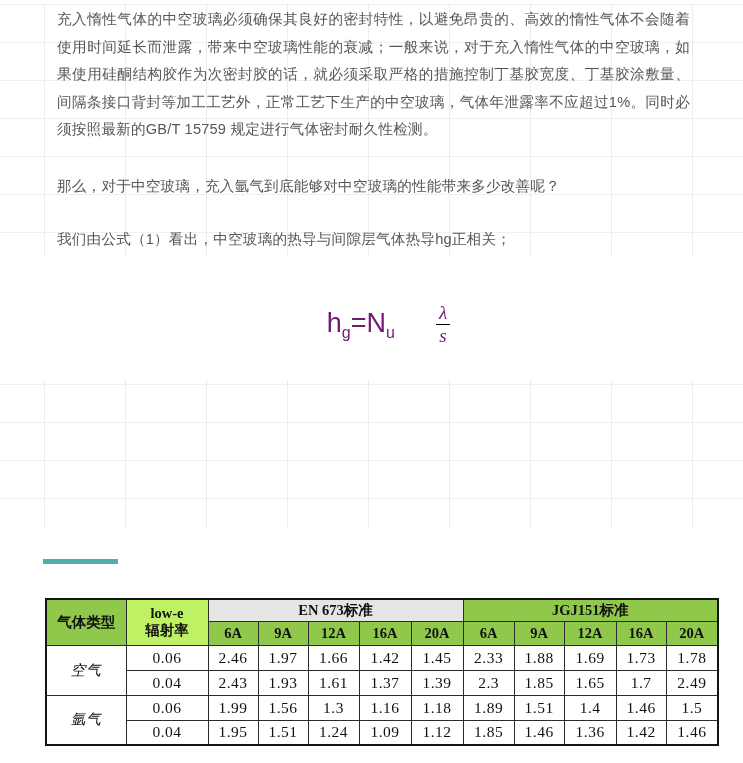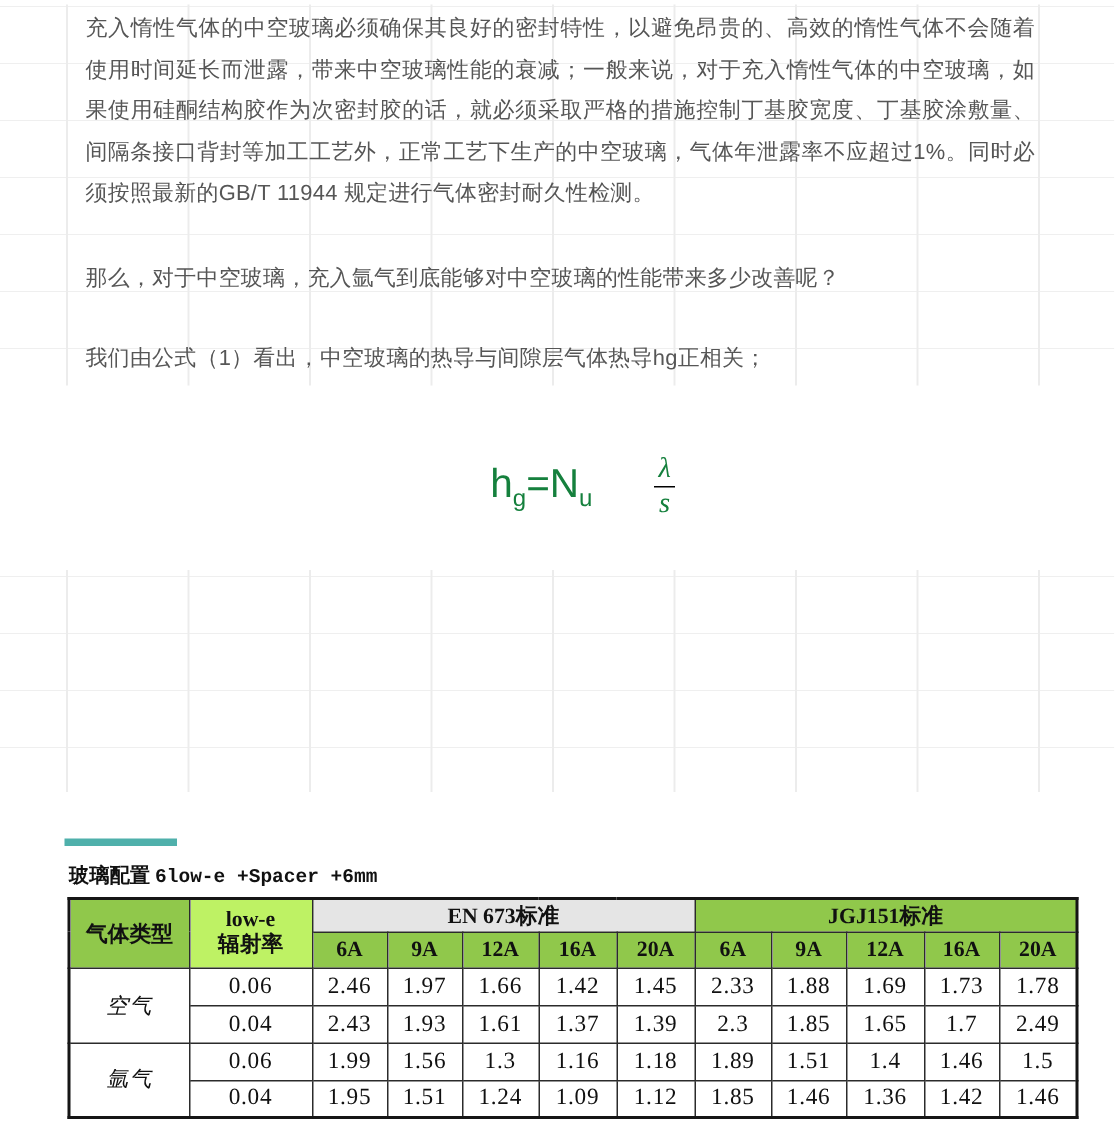--- a/index.html
+++ b/index.html
@@ -26,21 +26,21 @@
   }
   .p1 { top:6px; }
   .p2 { top:173px; }
   .p3 { top:226px; }
   .p4 { top:394px; }
 
   
   .formula {
     position:absolute; left:0; top:294px; width:743px; height:62px;
     display:flex; align-items:center; justify-content:center;
-    padding-left:34px; color:#15803d;gap:34px;
+    padding-left:34px; color:#701a75;gap:34px;
   }
   .f-main { font-size:27px; font-family:"Liberation Sans", sans-serif; }
   .f-main sub { font-size:16px; }
   .frac {
     display:inline-flex; flex-direction:column; align-items:center;
     margin-left:7px; font-family:"Liberation Serif", serif;
     font-style:italic; font-size:19px; line-height:1.1;
   }
   .frac .den { border-top:1.5px solid #000; padding:1px 3px 0 3px; }
   .frac .num { padding:0 3px; }
@@ -68,39 +68,35 @@
   td.c-gas { font-size:14.5px; letter-spacing:1px;font-style:italic; }
 </style>
 </head>
 <body>
 
 <div class="page">
 
   <div class="grid-layer grid-1"></div>
   <div class="grid-layer grid-2"></div>
 
-  <div class="para p1">充入惰性气体的中空玻璃必须确保其良好的密封特性，以避免昂贵的、高效的惰性气体不会随着使用时间延长而泄露，带来中空玻璃性能的衰减；一般来说，对于充入惰性气体的中空玻璃，如果使用硅酮结构胶作为次密封胶的话，就必须采取严格的措施控制丁基胶宽度、丁基胶涂敷量、间隔条接口背封等加工工艺外，正常工艺下生产的中空玻璃，气体年泄露率不应超过1%。同时必须按照最新的GB/T 11944 规定进行气体密封耐久性检测。</div>
+  <div class="para p1">充入惰性气体的中空玻璃必须确保其良好的密封特性，以避免昂贵的、高效的惰性气体不会随着使用时间延长而泄露，带来中空玻璃性能的衰减；一般来说，对于充入惰性气体的中空玻璃，如果使用硅酮结构胶作为次密封胶的话，就必须采取严格的措施控制丁基胶宽度、丁基胶涂敷量、间隔条接口背封等加工工艺外，正常工艺下生产的中空玻璃，气体年泄露率不应超过1%。同时必须按照最新的GB/T 15759 规定进行气体密封耐久性检测。</div>
   <div class="para p2">那么，对于中空玻璃，充入氩气到底能够对中空玻璃的性能带来多少改善呢？</div>
   <div class="para p3">我们由公式（1）看出，中空玻璃的热导与间隙层气体热导hg正相关；</div>
 
   <div class="formula">
     <span class="f-main"><span>h</span><sub>g</sub><span>=N</span><sub>u</sub></span>
     <span class="frac">
       <span class="num">λ</span>
       <span class="den">s</span>
     </span>
   </div>
 
 
   <div class="divider" id="divider" style="background: rgb(79, 176, 171);"></div>
 
-  <div class="caption">
-    <span>玻璃配置</span>
-    <span class="cfg">6low-e +Spacer +6mm</span>
-  </div>
 
   <div class="tbl-wrap">
     <table>
       <colgroup>
         <col style="width:80px">
           <col style="width:82px">
         <col style="width:50px">
           <col style="width:50px">
           <col style="width:51px">
           <col style="width:52px">

